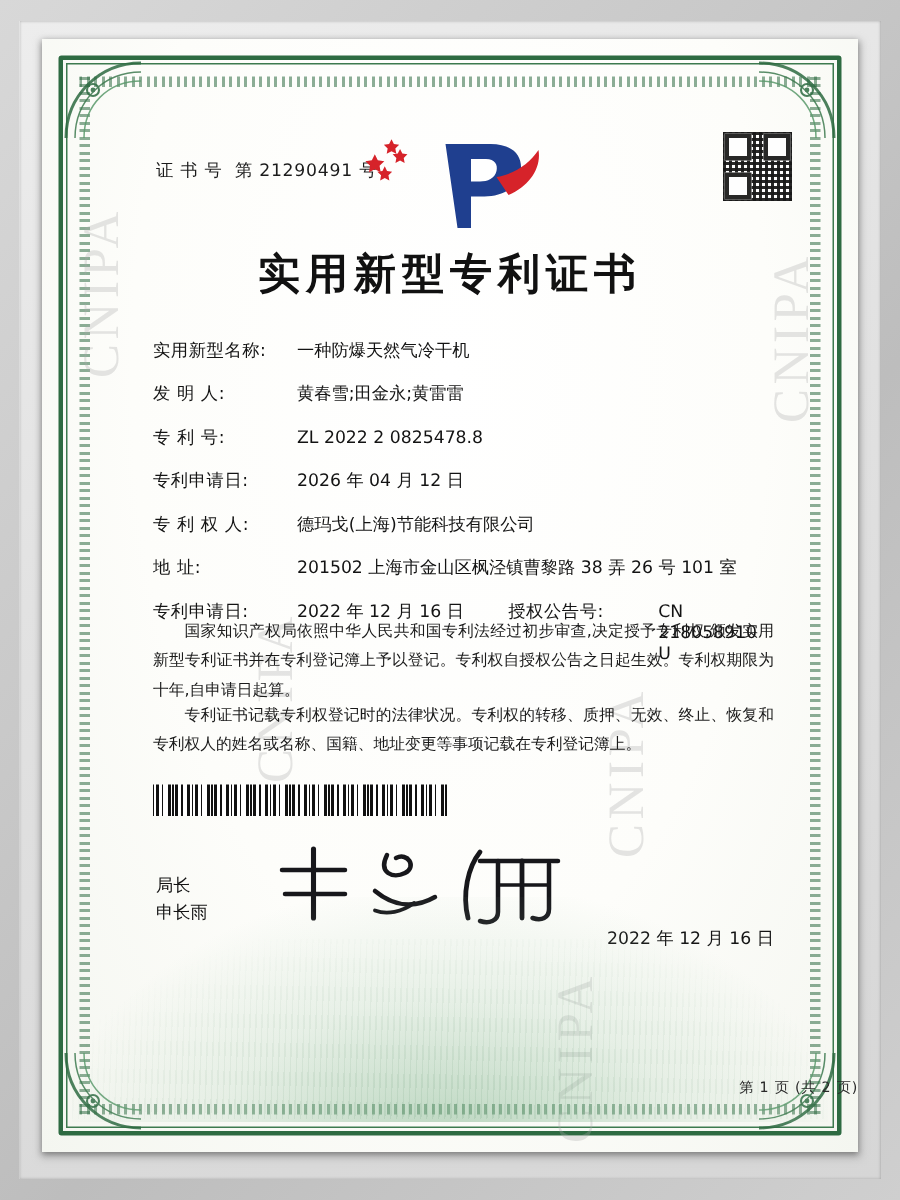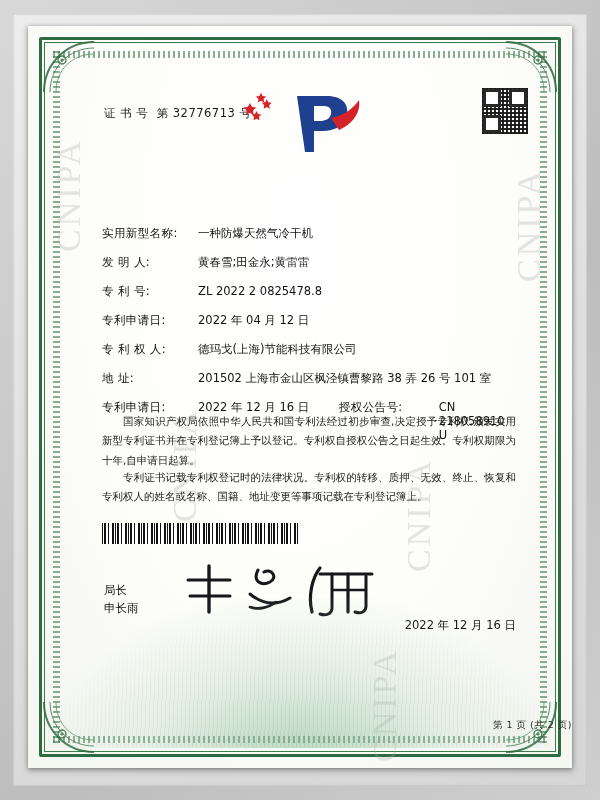--- a/index.html
+++ b/index.html
@@ -289,58 +289,59 @@
     </svg>
 
     <div class="wm w1">CNIPA</div>
     <div class="wm w2">CNIPA</div>
     <div class="wm w3">CNIPA</div>
     <div class="wm w4">CNIPA</div>
     <div class="wm w5">CNIPA</div>
 
     <div class="cert-no">
       <span>证 书 号</span>
-      &nbsp;<span>第 32776713 号</span>
+      &nbsp;<span>第 21290491 号</span>
     </div>
 
     <div class="qr">
       <div class="eye a"></div>
         <div class="eye b"></div>
         <div class="eye c"></div>
     </div>
 
     <svg class="logo" viewBox="0 0 130 66">
       <g fill="#d6232a">
         <path d="M18 20 l3.2 6.4 7 1 -5.1 5 1.2 7-6.3-3.3-6.3 3.3 1.2-7-5.1-5 7-1z" transform="scale(.62) translate(6 4)"></path>
         <path d="M30 6 l2 4 4.4.6-3.2 3.1.8 4.4-4-2.1-4 2.1.8-4.4-3.2-3.1 4.4-.6z" transform="translate(2 0) scale(.8)"></path>
         <path d="M42 18 l1.8 3.6 4 .6-2.9 2.8.7 4-3.6-1.9-3.6 1.9.7-4-2.9-2.8 4-.6z" transform="translate(-4 -4) scale(.85)"></path>
         <path d="M30 34 l1.8 3.6 4 .6-2.9 2.8.7 4-3.6-1.9-3.6 1.9.7-4-2.9-2.8 4-.6z" transform="translate(-4 -6) scale(.85)"></path>
       </g>
       <path d="M62 8 h30 c16 0 22 9 20 19 -2 11 -13 16 -24 16 h-9 v21 h-9 z" fill="#1f3f8f"></path>
       <path d="M79 18 h10 c6 0 8 4 7 8 -1 5 -6 7 -11 7 h-6 z" fill="#ffffff"></path>
       <path d="M96 30 c12 -2 22 -9 28 -18 2 12 -6 24 -20 30 z" fill="#d6232a"></path>
     </svg>
 
+    <div class="title">实用新型专利证书</div>
 
     <div class="fields">
       <div class="field">
         <div class="f-label">实用新型名称:</div>
         <div class="f-value">一种防爆天然气冷干机</div>
       </div>
       <div class="field">
         <div class="f-label">发    明    人:</div>
         <div class="f-value">黄春雪;田金永;黄雷雷</div>
       </div>
       <div class="field">
         <div class="f-label">专    利    号:</div>
         <div class="f-value">ZL 2022 2 0825478.8</div>
       </div>
       <div class="field">
         <div class="f-label">专利申请日:</div>
-        <div class="f-value">2022 年 04 月 12 日</div>
+        <div class="f-value">2026 年 04 月 12 日</div>
       </div>
       <div class="field">
         <div class="f-label">专  利  权  人:</div>
         <div class="f-value">德玛戈(上海)节能科技有限公司</div>
       </div>
       <div class="field">
         <div class="f-label">地         址:</div>
         <div class="f-value">201502 上海市金山区枫泾镇曹黎路 38 弄 26 号 101 室</div>
       </div>
       <div class="two-col">

